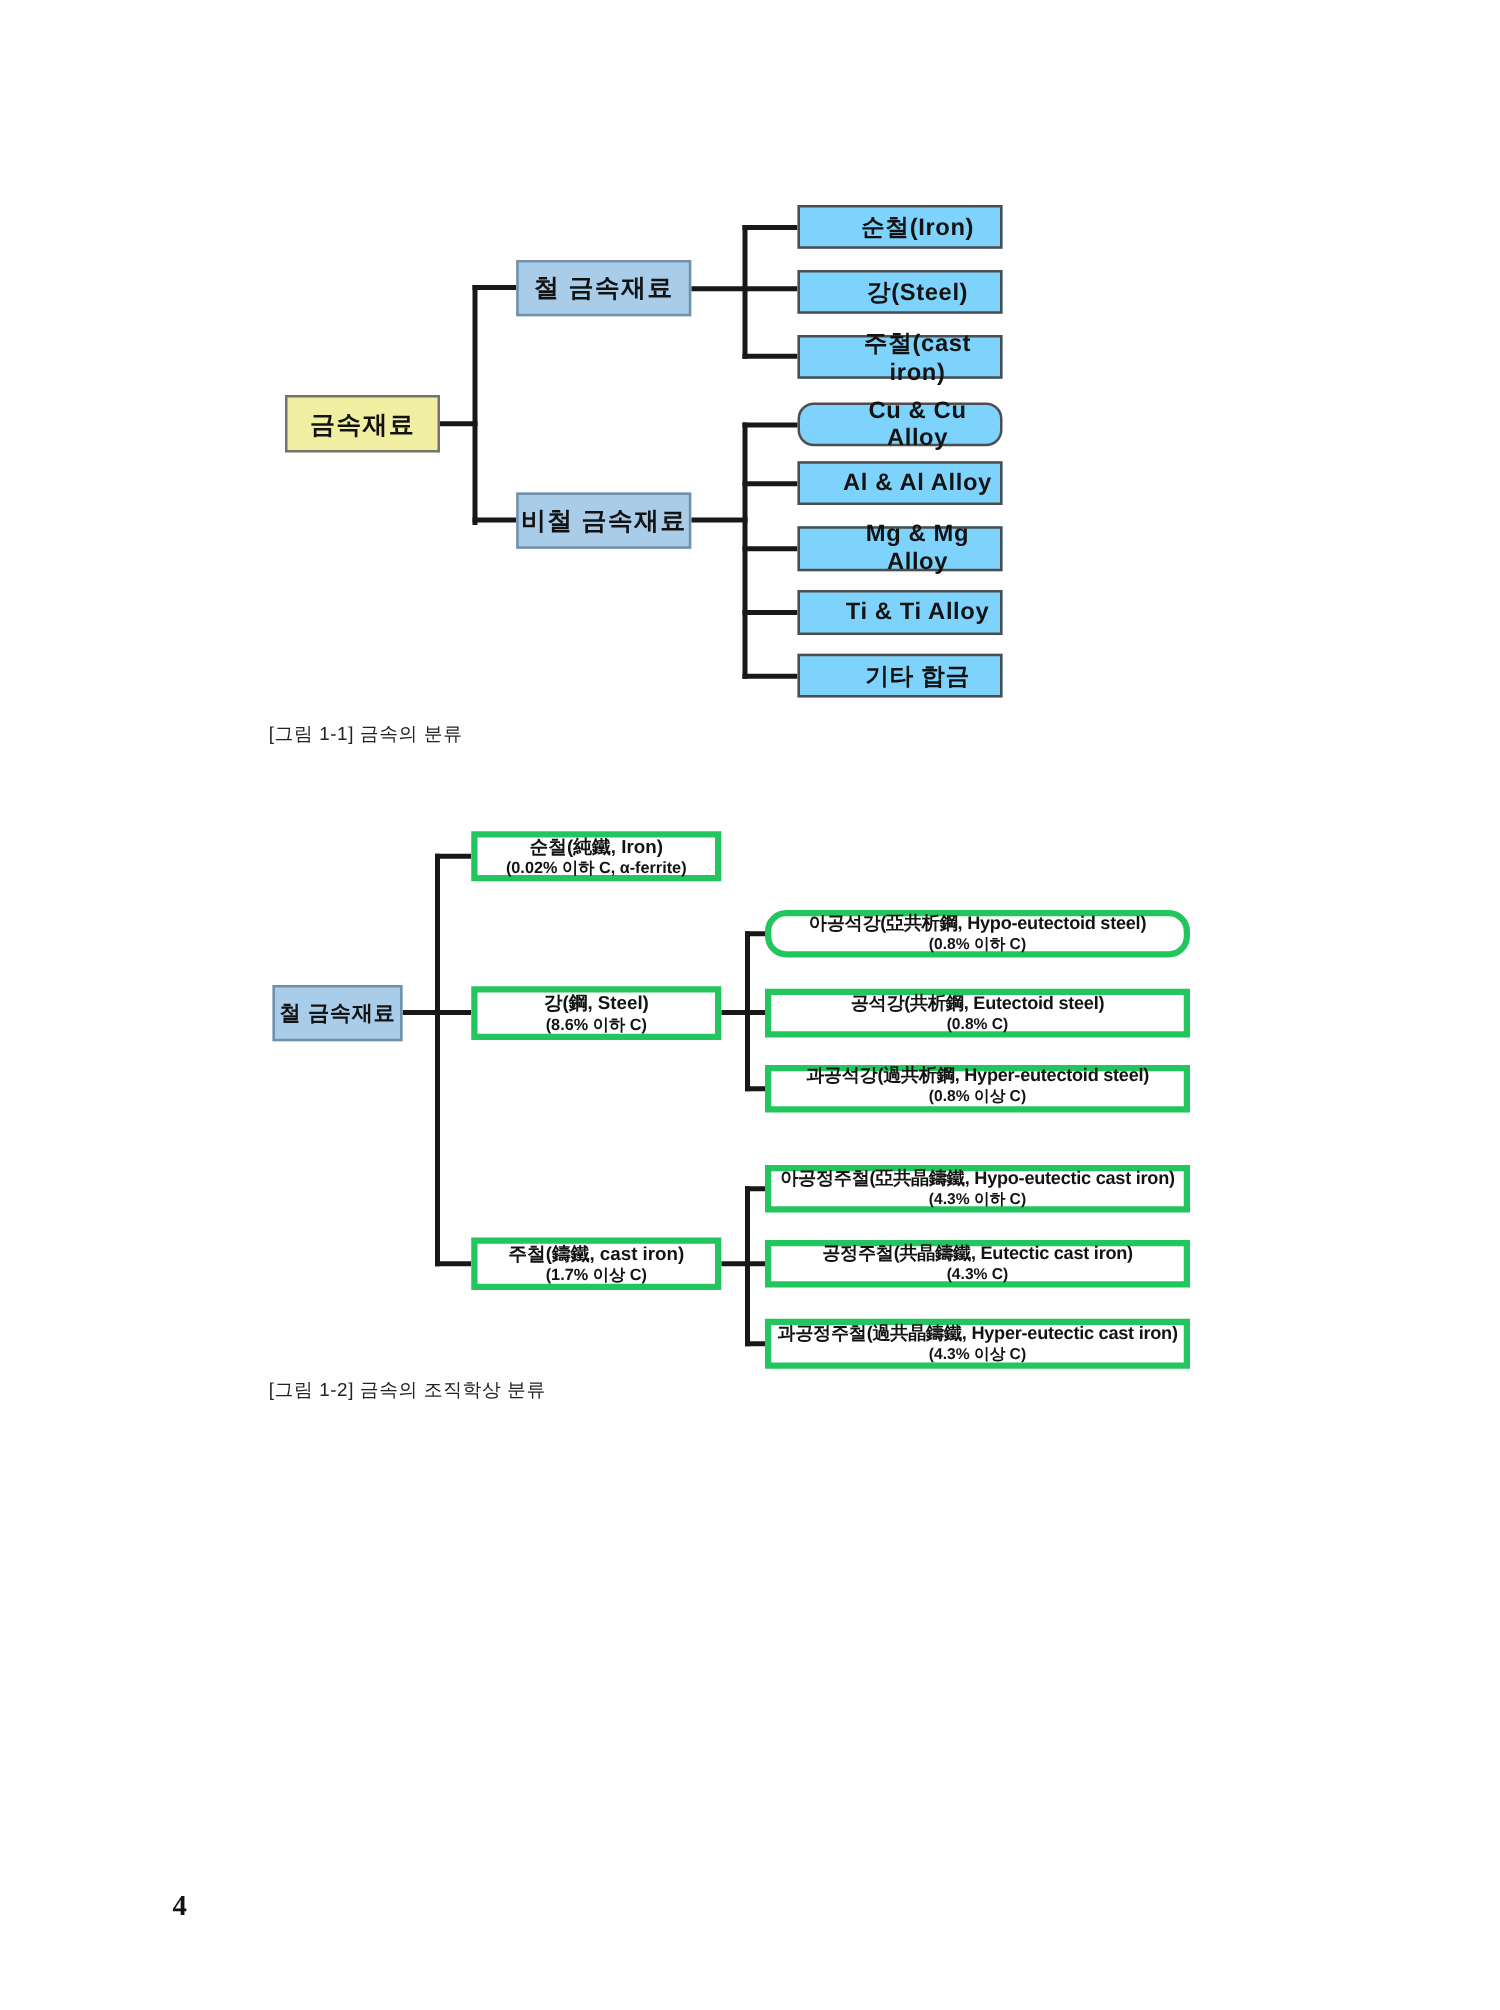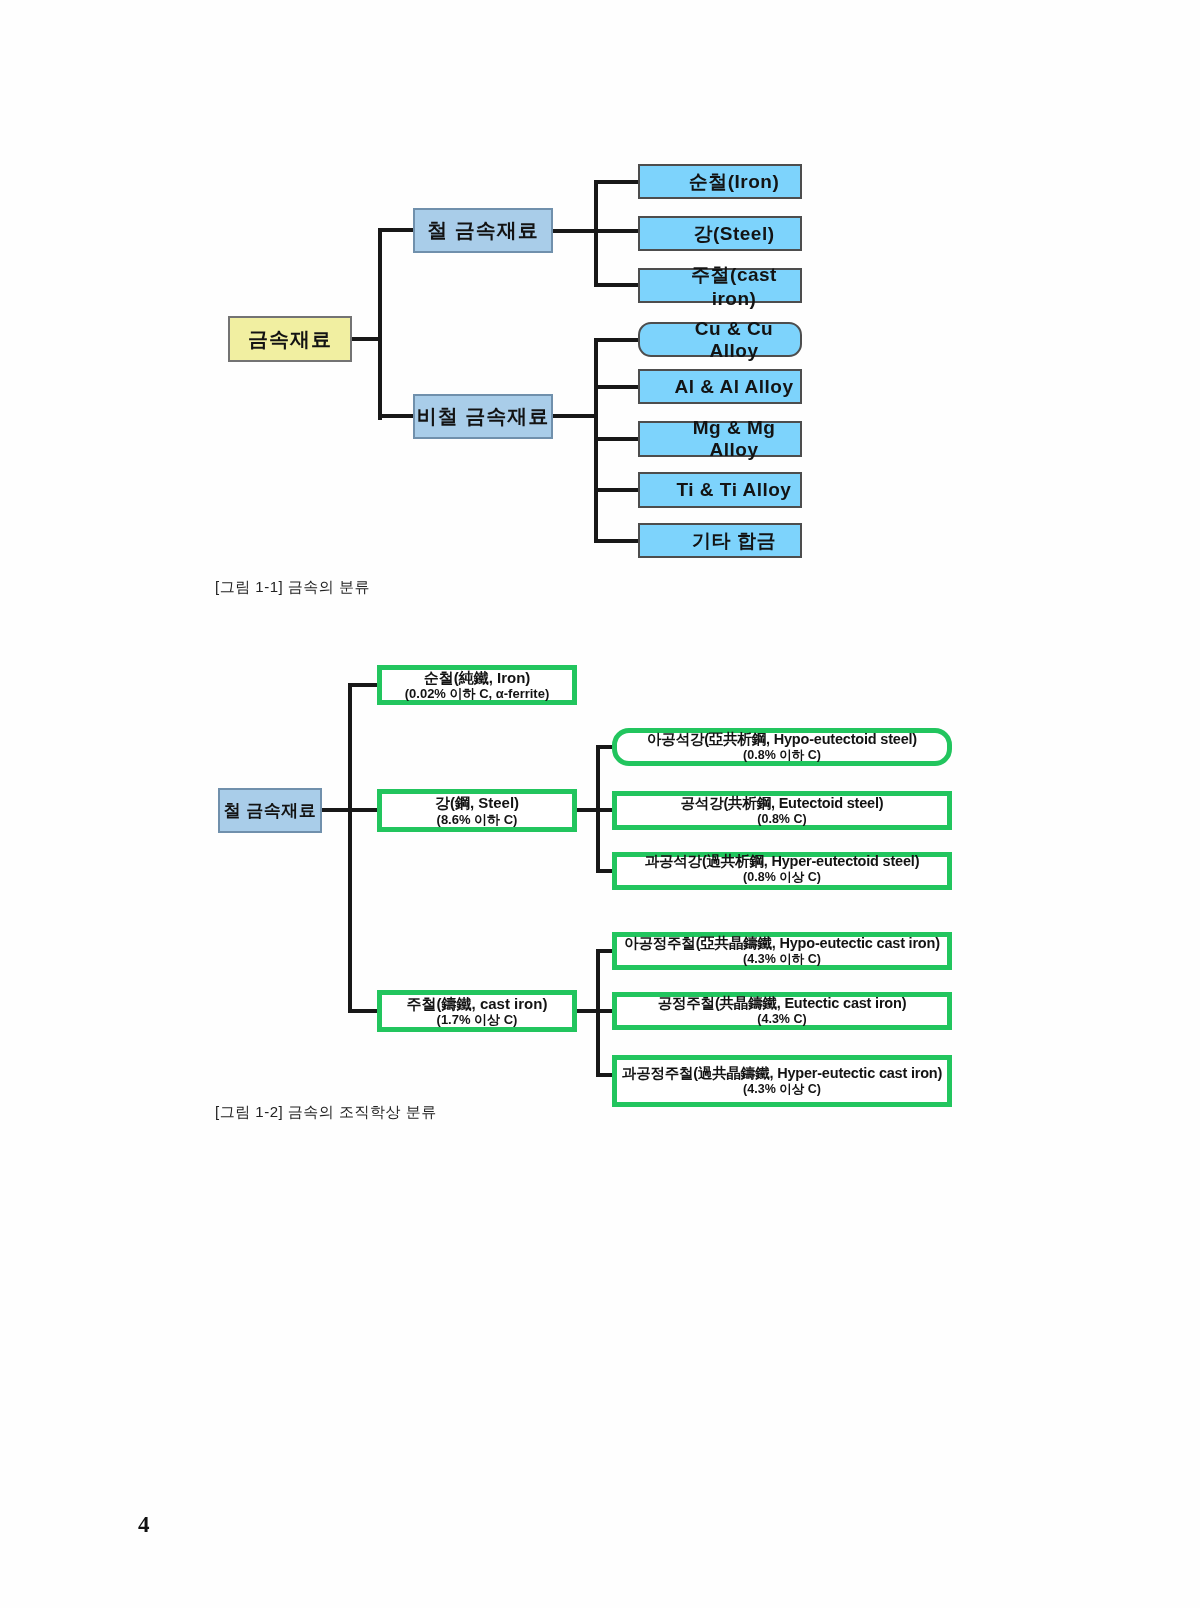--- a/index.html
+++ b/index.html
@@ -125,21 +125,21 @@
     </div>
 
     <div class="box leaf2" style="left:612px; top:932px; width:340px; height:38px;">
       <span class="t">아공정주철(亞共晶鑄鐵, Hypo-eutectic cast iron)</span>
       <span class="s">(4.3% 이하 C)</span>
     </div>
     <div class="box leaf2" style="left:612px; top:992px; width:340px; height:38px;">
       <span class="t">공정주철(共晶鑄鐵, Eutectic cast iron)</span>
       <span class="s">(4.3% C)</span>
     </div>
-    <div class="box leaf2" style="left:612px; top:1055px; width:340px; height:52px;">
+    <div class="box leaf2" style="left:612px; top:1055px; width:340px; height:40px;">
       <span class="t">과공정주철(過共晶鑄鐵, Hyper-eutectic cast iron)</span>
       <span class="s">(4.3% 이상 C)</span>
     </div>
 
     <div class="caption" style="left:215px; top:1103px;">[그림 1-2] 금속의 조직학상 분류</div>
   </div>
 
   <div class="pagenum" style="left:138px; top:1512px;">4</div>
 
 </div>

